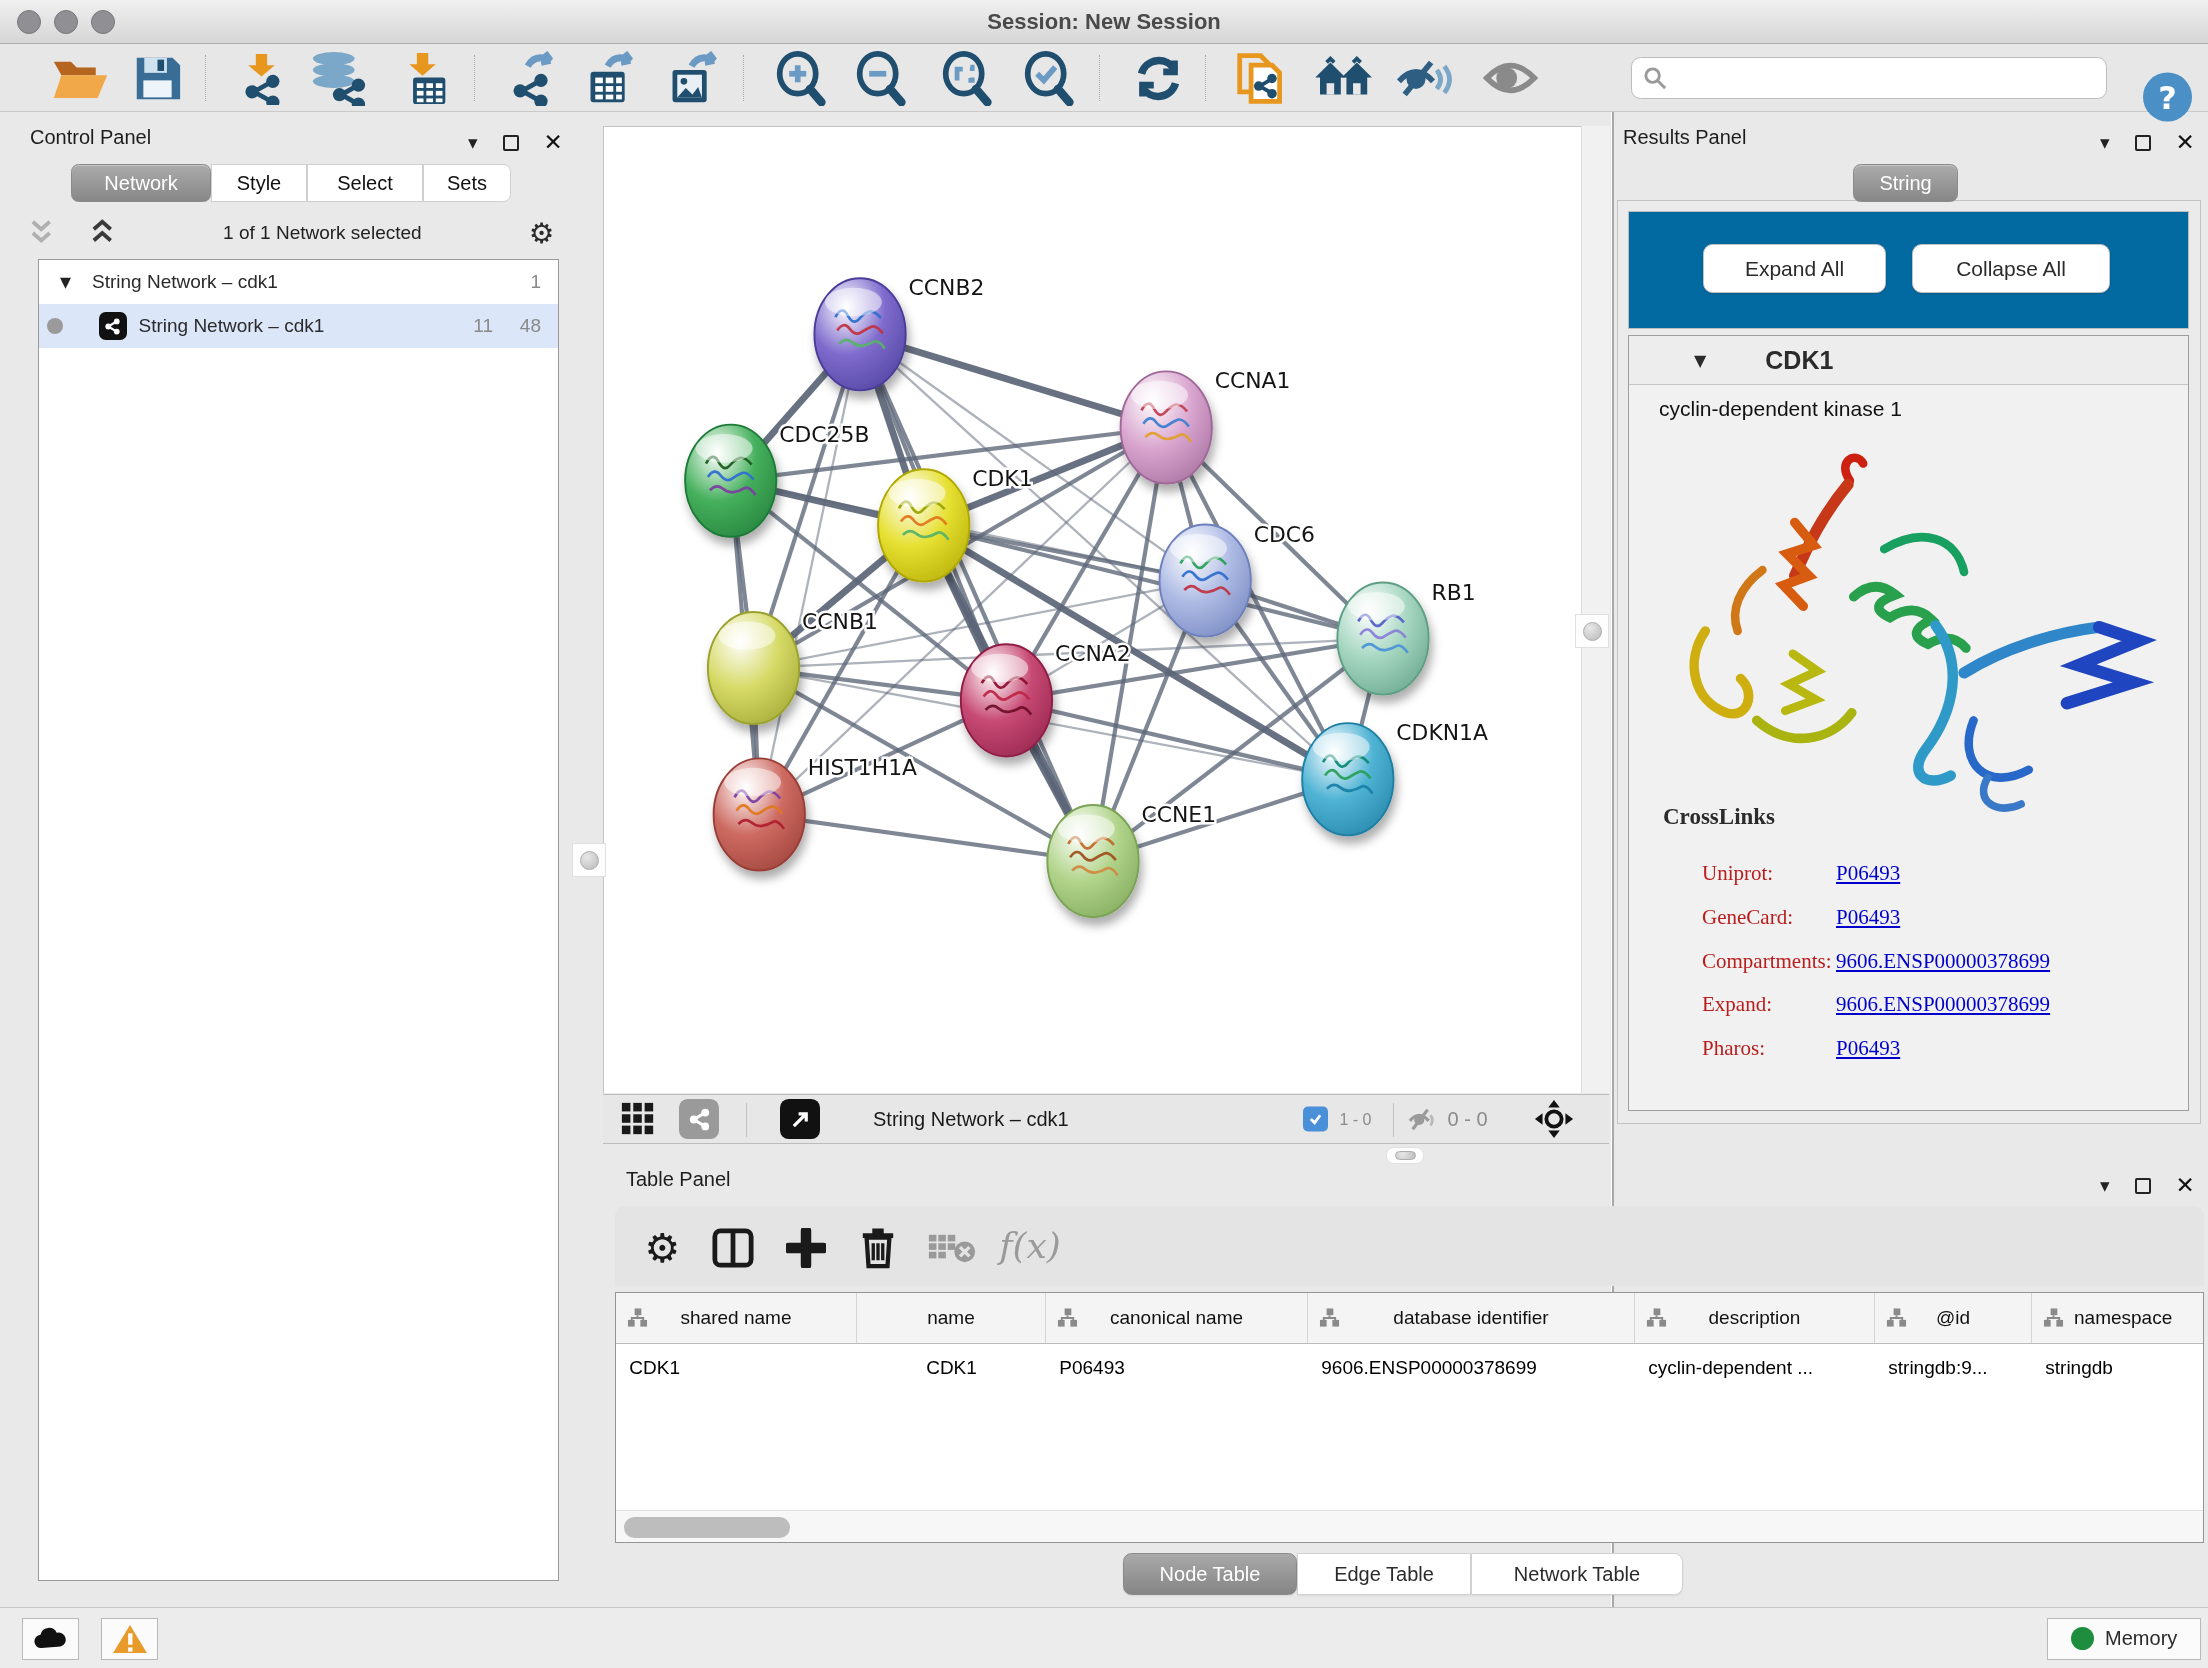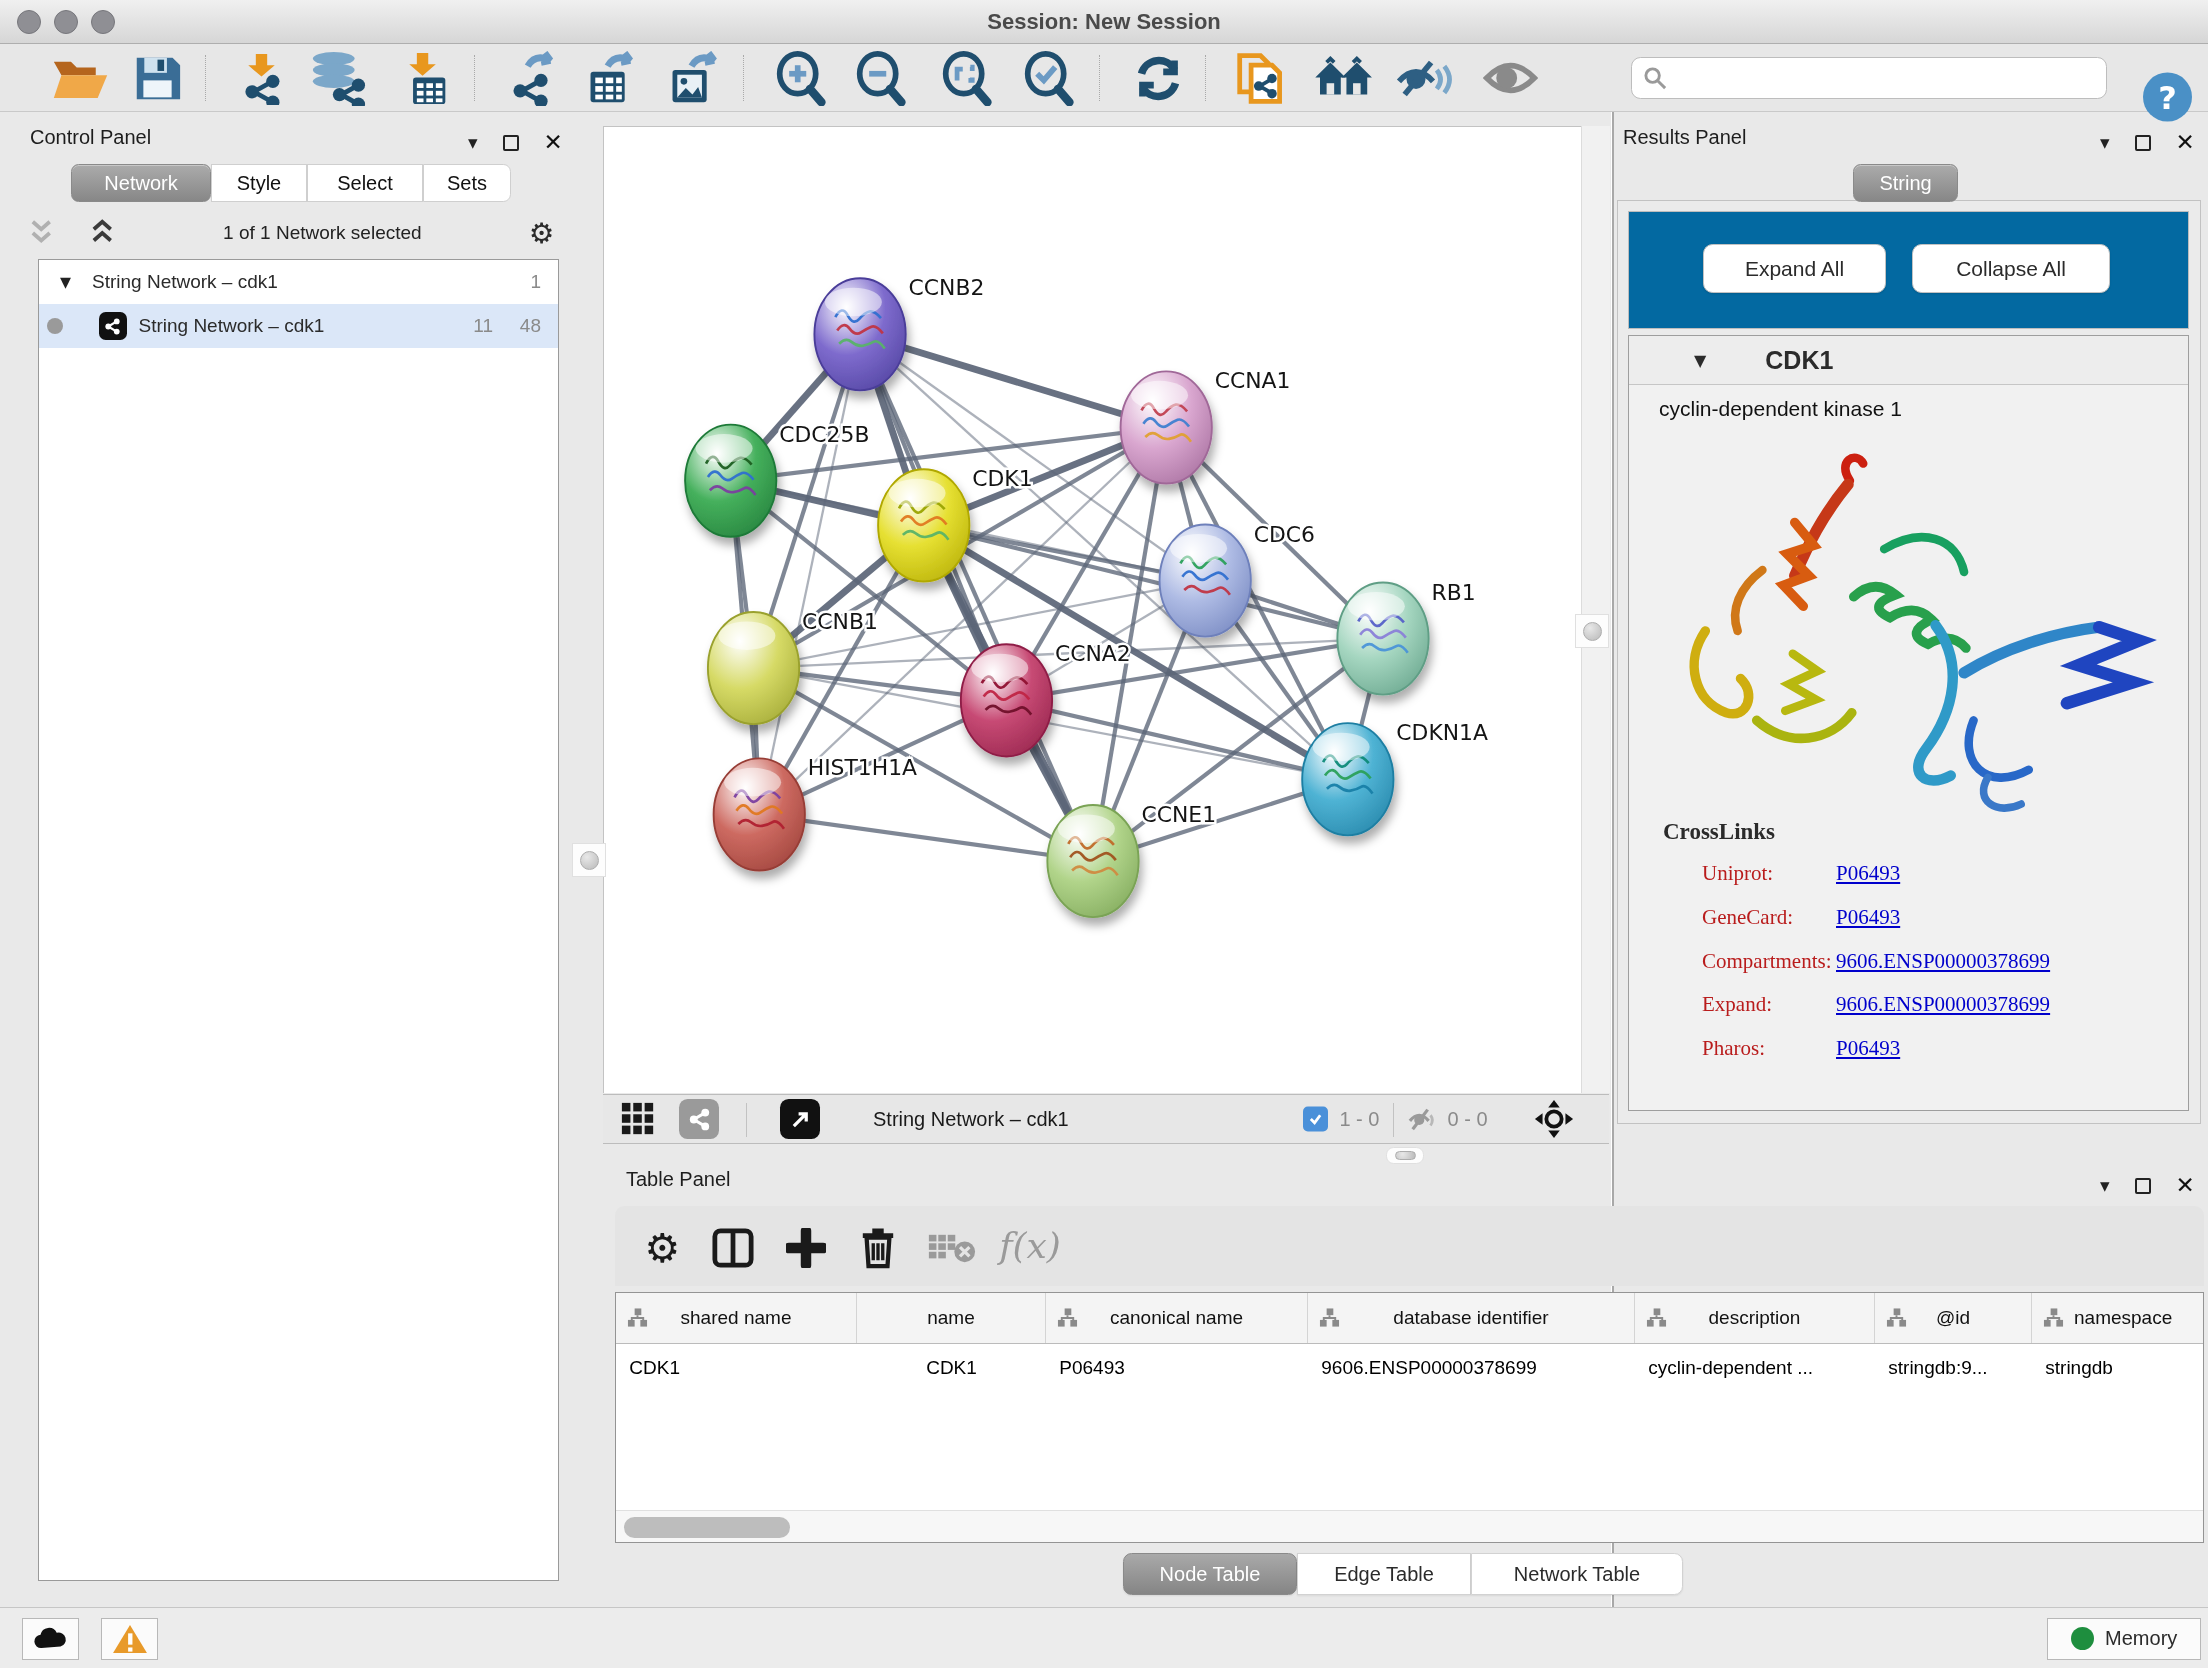--- a/index.html
+++ b/index.html
@@ -616,21 +616,21 @@
       <path d="M4 18 L16 6 M9 5 h8 v8" stroke="#fff" stroke-width="3.4" fill="none"></path>
     </svg>
   </div>
   <div class="ntb-item" style="left:270px;font-size:20px;color:#1a1a1a;">String Network – cdk1</div>
   <div class="ntb-item" style="left:700px;">
     <span style="width:25px;height:25px;background:#4a90d9;border-radius:4.8px;display:inline-flex;align-items:center;justify-content:center;">
       <svg width="15" height="15" viewBox="0 0 16 16">
           <path d="M3 8 l4 4 6 -8" stroke="#fff" stroke-width="3" fill="none"></path>
         </svg>
     </span>
-    <span style="margin-left:11.4px;font-size:20px;color:#8a8a8a;">1 - 0</span>
+    <span style="margin-left:11.4px;font-size:16px;color:#8a8a8a;">1 - 0</span>
   </div>
   <div class="ntb-sep" style="left:790px;"></div>
   <div class="ntb-item" style="left:805px;">
     <svg width="30" height="27" viewBox="0 0 32 28">
       <path d="M2 16 Q12 4 22 16" fill="none" stroke="#9a9a9a" stroke-width="3.4"></path>
       <circle cx="12" cy="15" r="5.4" fill="#9a9a9a"></circle>
       <line x1="5" y1="25" x2="21" y2="4" stroke="#9a9a9a" stroke-width="3.4"></line>
       <path d="M24 10 q4 5 0 11" stroke="#b8b8b8" stroke-width="3" fill="none"></path>
     </svg>
     <span style="margin-left:9.5px;font-size:20px;color:#8a8a8a;">0 - 0</span>
@@ -685,21 +685,21 @@
         <path d="M214 170 q 22 -20 44 -2 q -32 12 -6 24 q 26 -16 44 2 q -30 14 -4 26 q 24 -14 40 4" stroke="#28a04c" stroke-width="10"></path>
         <path d="M246 120 C 286 96, 322 108, 330 144" stroke="#18a060" stroke-width="9"></path>
         <path d="M300 200 C 330 240, 320 290, 290 330 C 270 356, 290 372, 316 358" stroke="#2f9ac8" stroke-width="11"></path>
         <path d="M330 250 C 372 224, 424 208, 472 202" stroke="#2f86c8" stroke-width="12"></path>
         <path d="M472 202 l 42 14 l -64 26 l 58 18 l -70 22" stroke="#1f45c0" stroke-width="13"></path>
         <path d="M340 300 C 322 344, 354 376, 398 352" stroke="#2868c8" stroke-width="9"></path>
         <path d="M355 360 C 340 385, 365 400, 390 388" stroke="#3a78c8" stroke-width="8"></path>
       </g>
     </svg>
 
-    <div class="xl-serif" style="position:absolute;left:34px;top:483px;font-size:23px;font-weight:bold;">CrossLinks</div>
+    <div class="xl-serif" style="position:absolute;left:34px;top:468px;font-size:23px;font-weight:bold;">CrossLinks</div>
 
     <div class="xl-row" style="top:525px;">Uniprot:</div>
     <div class="xl-link" style="top:525px;">P06493</div>
     <div class="xl-row" style="top:569px;">GeneCard:</div>
     <div class="xl-link" style="top:569px;">P06493</div>
     <div class="xl-row" style="top:613px;">Compartments:</div>
     <div class="xl-link" style="top:613px;">9606.ENSP00000378699</div>
     <div class="xl-row" style="top:656px;">Expand:</div>
     <div class="xl-link" style="top:656px;">9606.ENSP00000378699</div>
     <div class="xl-row" style="top:700px;">Pharos:</div>

